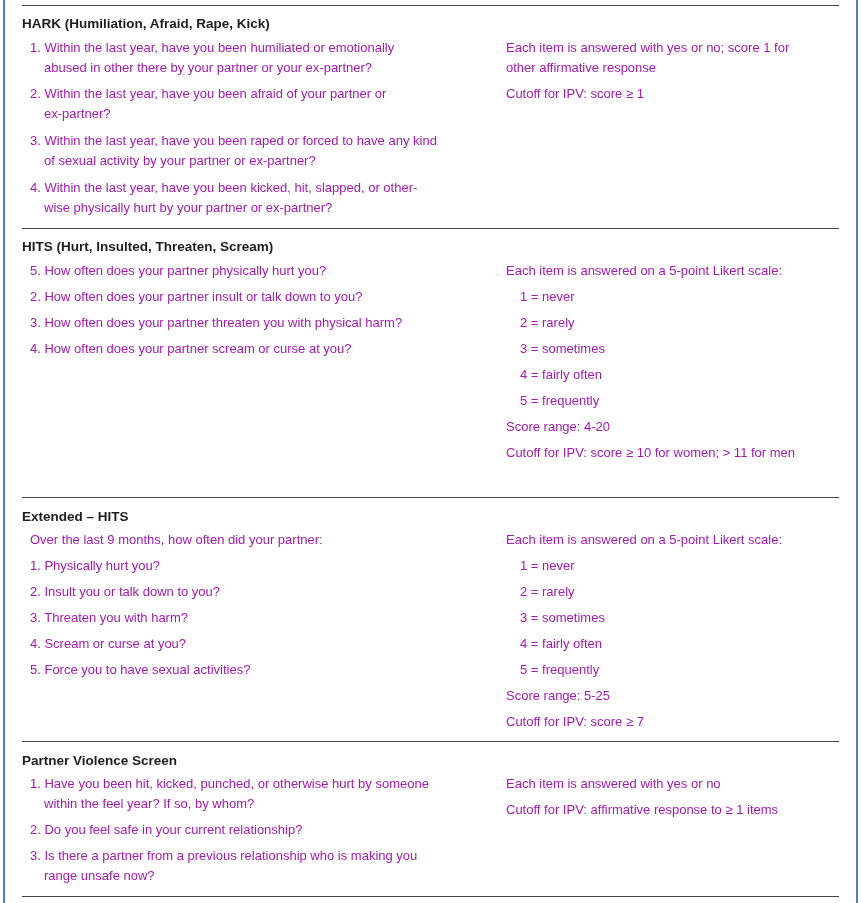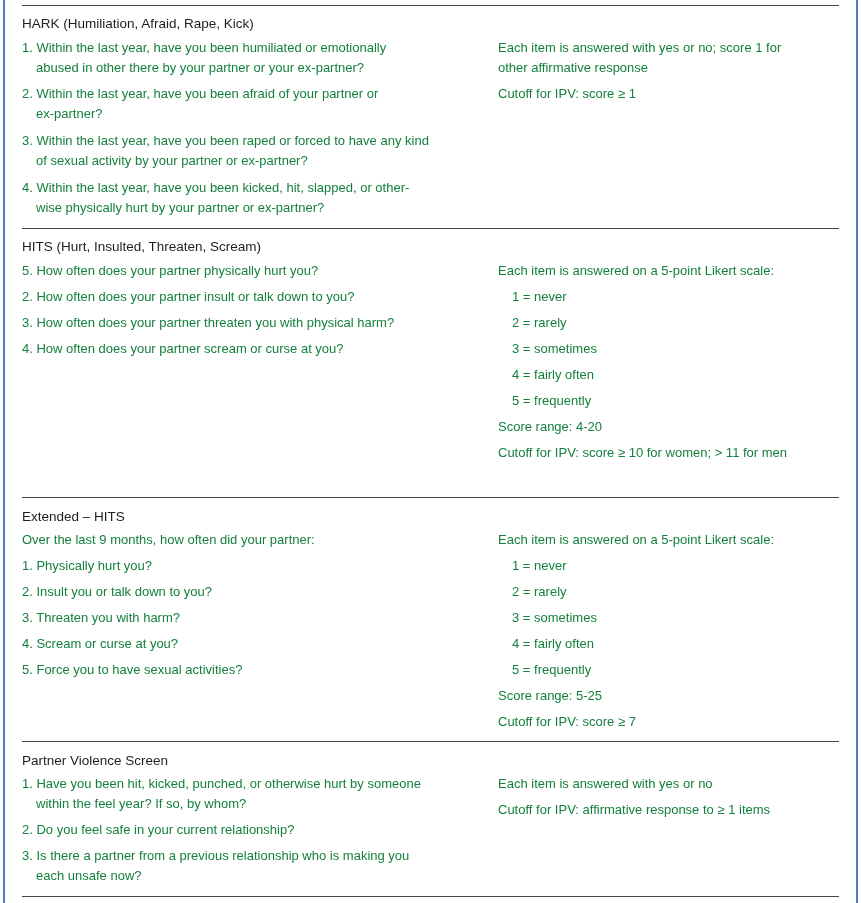--- a/index.html
+++ b/index.html
@@ -15,26 +15,26 @@
     position: absolute; left: 856px; top: 0; width: 2px; height: 903px; background: #4a7fc1;
   }
   .rule {
     position: absolute; left: 22px; width: 817px; height: 1px; background: #444;
   }
   .section {
     position: absolute; left: 22px; width: 817px;
   }
   .sec-title {
     position: absolute; left: 0; top: 0;
-    font-weight: normal; font-size: 13.5px; color: #1e1e1e; white-space: nowrap;
+    font-weight: bold; font-size: 13.5px; color: #1e1e1e; white-space: nowrap;
   }
   .left-col { position: absolute; left: 0; width: 460px; }
   .right-col { position: absolute; left: 476px; width: 340px; }
   .line {
-    position: absolute; left: 0; font-size: 13px; line-height: 20px; white-space: nowrap; color: #15803d;
+    position: absolute; left: 8px; font-size: 13px; line-height: 20px; white-space: nowrap; color: #a21caf;
   }
   .indent { padding-left: 14px; }
   .scale { padding-left: 14px; }
 </style>
 </head>
 <body>
 
 <div class="frame-left"></div>
 <div class="frame-right"></div>
 
@@ -105,19 +105,19 @@
   </div>
 </div>
 
 <div class="section" style="top:753px">
   <div class="sec-title">Partner Violence Screen</div>
   <div class="left-col" style="top:21px">
     <div class="line" style="top:0px">1. Have you been hit, kicked, punched, or otherwise hurt by someone</div>
     <div class="line indent" style="top:20px">within the feel year? If so, by whom?</div>
     <div class="line" style="top:46px">2. Do you feel safe in your current relationship?</div>
     <div class="line" style="top:72px">3. Is there a partner from a previous relationship who is making you</div>
-    <div class="line indent" style="top:92px">each unsafe now?</div>
+    <div class="line indent" style="top:92px">range unsafe now?</div>
   </div>
   <div class="right-col" style="top:21px">
     <div class="line" style="top:0px">Each item is answered with yes or no</div>
     <div class="line" style="top:26px">Cutoff for IPV: affirmative response to ≥ 1 items</div>
   </div>
 </div>
 
 </body></html>

